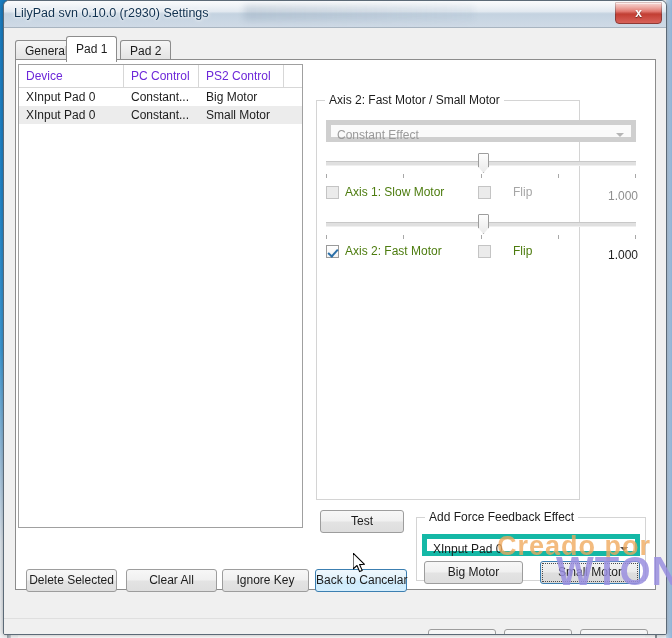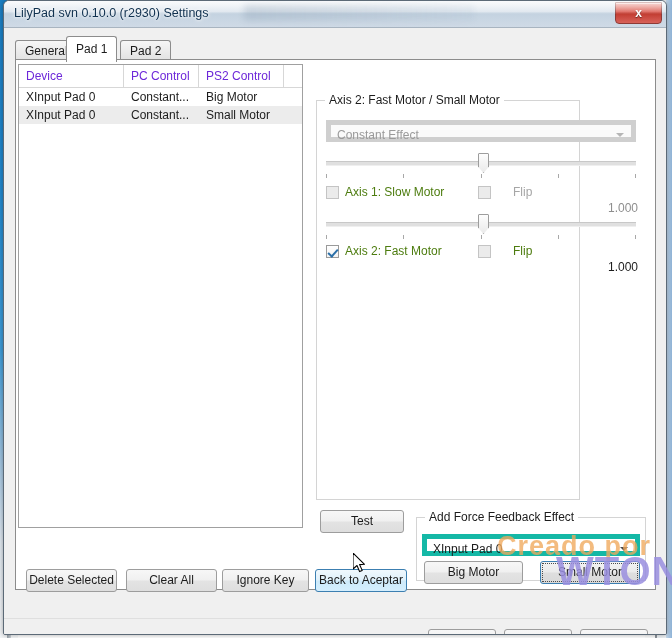--- a/index.html
+++ b/index.html
@@ -324,21 +324,21 @@
     line-height: 15px;
     white-space: nowrap;
   }
 
   .flip-box { left: 152px; }
   .flip-label { left: 171px; margin-left: 16px; }
   .flip-label.dim { color: #a6a6a6; }
 
   .val {
     position: absolute;
-    right: 0; top: 16px;
+    right: 0; top: 4px;
     font-size: 12px;
     color: #1c1c1c;
     line-height: 15px;
     text-align: left;
     white-space: nowrap;
   }
   .val.dim { color: #8e8e8e; }
 
   
   .btn {
@@ -535,21 +535,21 @@
         <span>XInput Pad 0</span>
         <span class="arrow"></span>
       </div>
 
       <div class="btn btn-big">Big Motor</div>
       <div class="btn btn-small focusring">Small Motor</div>
 
       <div class="btn btn-delete">Delete Selected</div>
       <div class="btn btn-clear">Clear All</div>
       <div class="btn btn-ignore">Ignore Key</div>
-      <div class="btn btn-back hover">Back to Aceptar</div>
+      <div class="btn btn-back hover">Back to Cancelar</div>
 
       <div class="footer-sep"></div>
       <div class="btn btn-accept">Aceptar</div>
       <div class="btn btn-cancel">Cancelar</div>
       <div class="btn btn-apply">Aplicar</div>
 
     </div>
   </div>
 
   <div class="wm wm-orange">Creado por</div>

